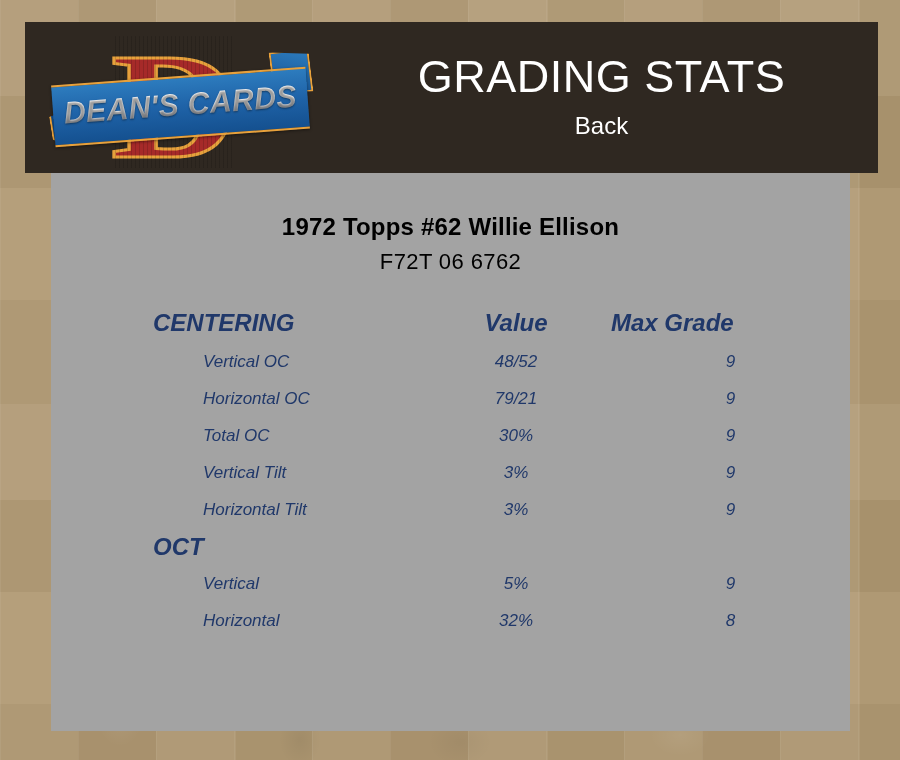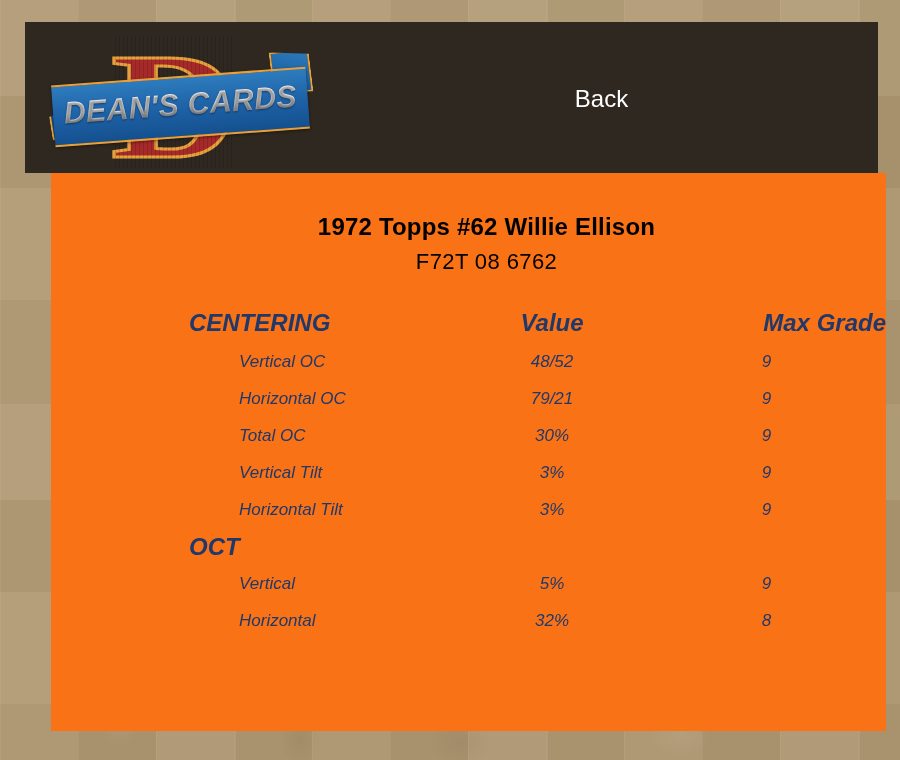--- a/index.html
+++ b/index.html
@@ -180,22 +180,21 @@
     margin-top: 2px;
   }
 
   
   #content-panel {
     position: absolute;
     left: 51px;
     top: 173px;
     width: 799px;
     height: 558px;
-    background: #f97316;
-    padding-left: 36px;
+    background: #a3a3a3;
   }
 
   #card-title {
     margin: 40px 0 0 0;
     text-align: center;
     font-size: 24px;
     font-weight: bold;
     color: #000000;
     letter-spacing: 0.2px;
   }
@@ -221,21 +220,21 @@
   #stats-table col.c-grade  { width: 239px; }
 
   #stats-table th {
     font-size: 24px;
     font-weight: bold;
     padding: 0 0 6px 0;
     color: #20386a;
   }
   #stats-table th.h-section { text-align: left;  padding-left: 102px; }
   #stats-table th.h-value   { text-align: center; }
-  #stats-table th.h-grade   { text-align: right; }
+  #stats-table th.h-grade   { text-align: left; }
 
   #stats-table td {
     font-size: 17px;
     font-weight: normal;
     height: 35px;
     vertical-align: middle;
     color: #20386a;
   }
   #stats-table tr.section-row td.section-name {
     font-weight: bold;
@@ -262,29 +261,30 @@
     <div id="logo-d-stripes"></div>
     <div id="logo-ribbon-left-tail"></div>
     <div id="logo-ribbon-right-tail"></div>
     <div id="logo-ribbon"></div>
     <div id="logo-wordmark">
       <span>DEAN'S CARDS</span>
     </div>
   </div>
 
   <div id="header-titles">
+    <div id="header-title">GRADING STATS</div>
     <div id="header-subtitle">Back</div>
   </div>
 
 </div>
 
 <div id="content-panel">
 
   <div id="card-title">1972 Topps #62 Willie Ellison</div>
-  <div id="card-serial">F72T 08 6762</div>
+  <div id="card-serial">F72T 06 6762</div>
 
   <table id="stats-table">
     <colgroup>
       <col class="c-label">
       <col class="c-value">
       <col class="c-grade">
     </colgroup>
     <thead>
       <tr>
         <th class="h-section">CENTERING</th>

